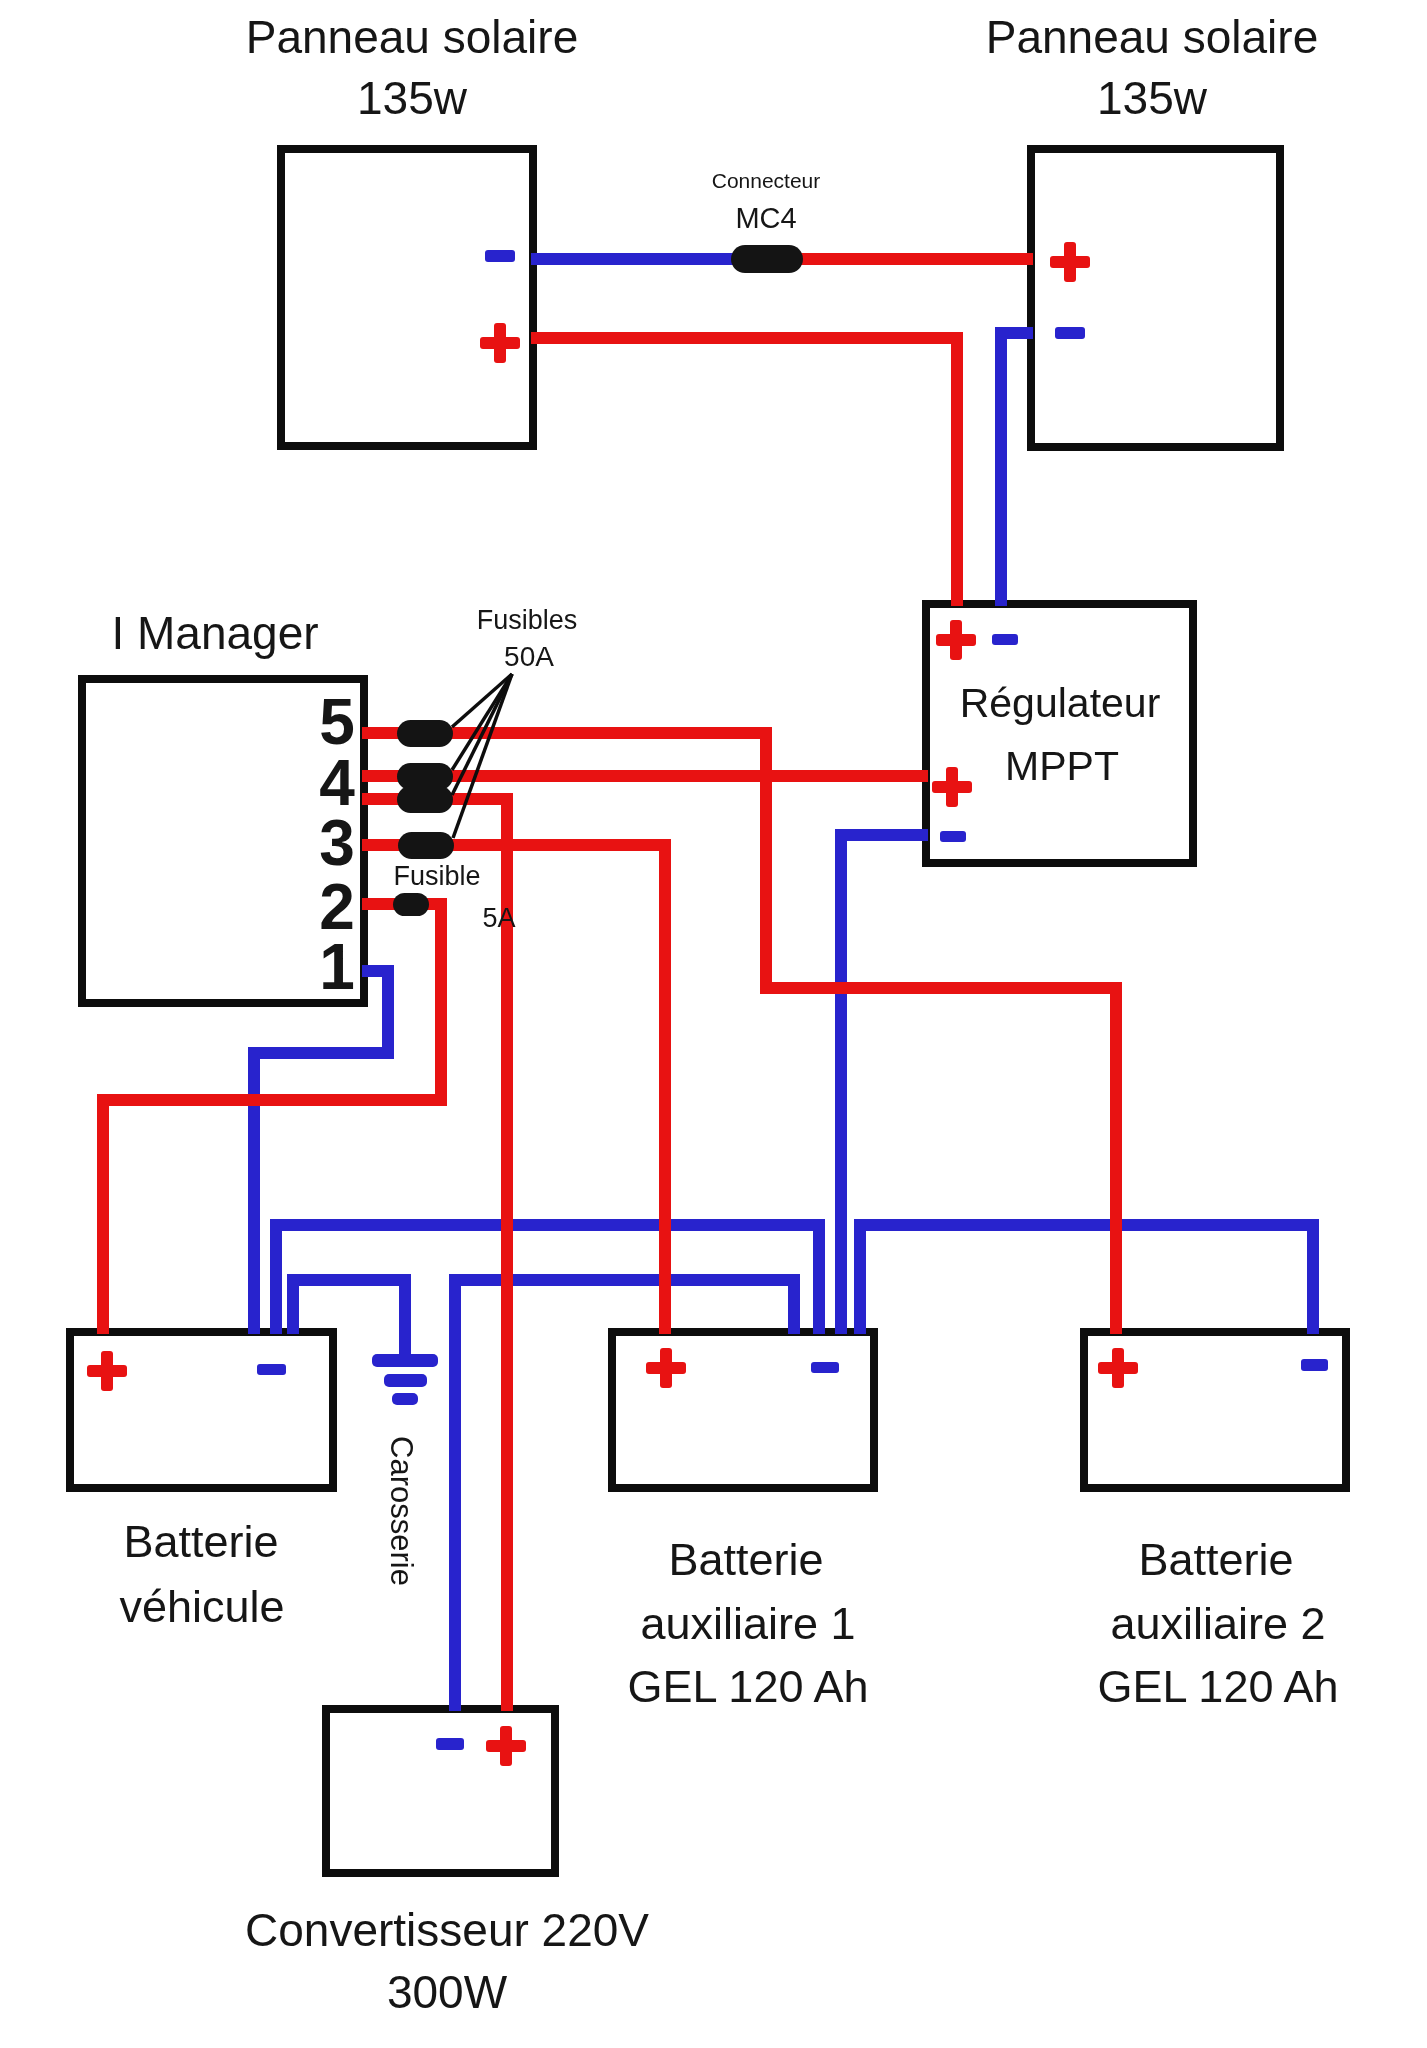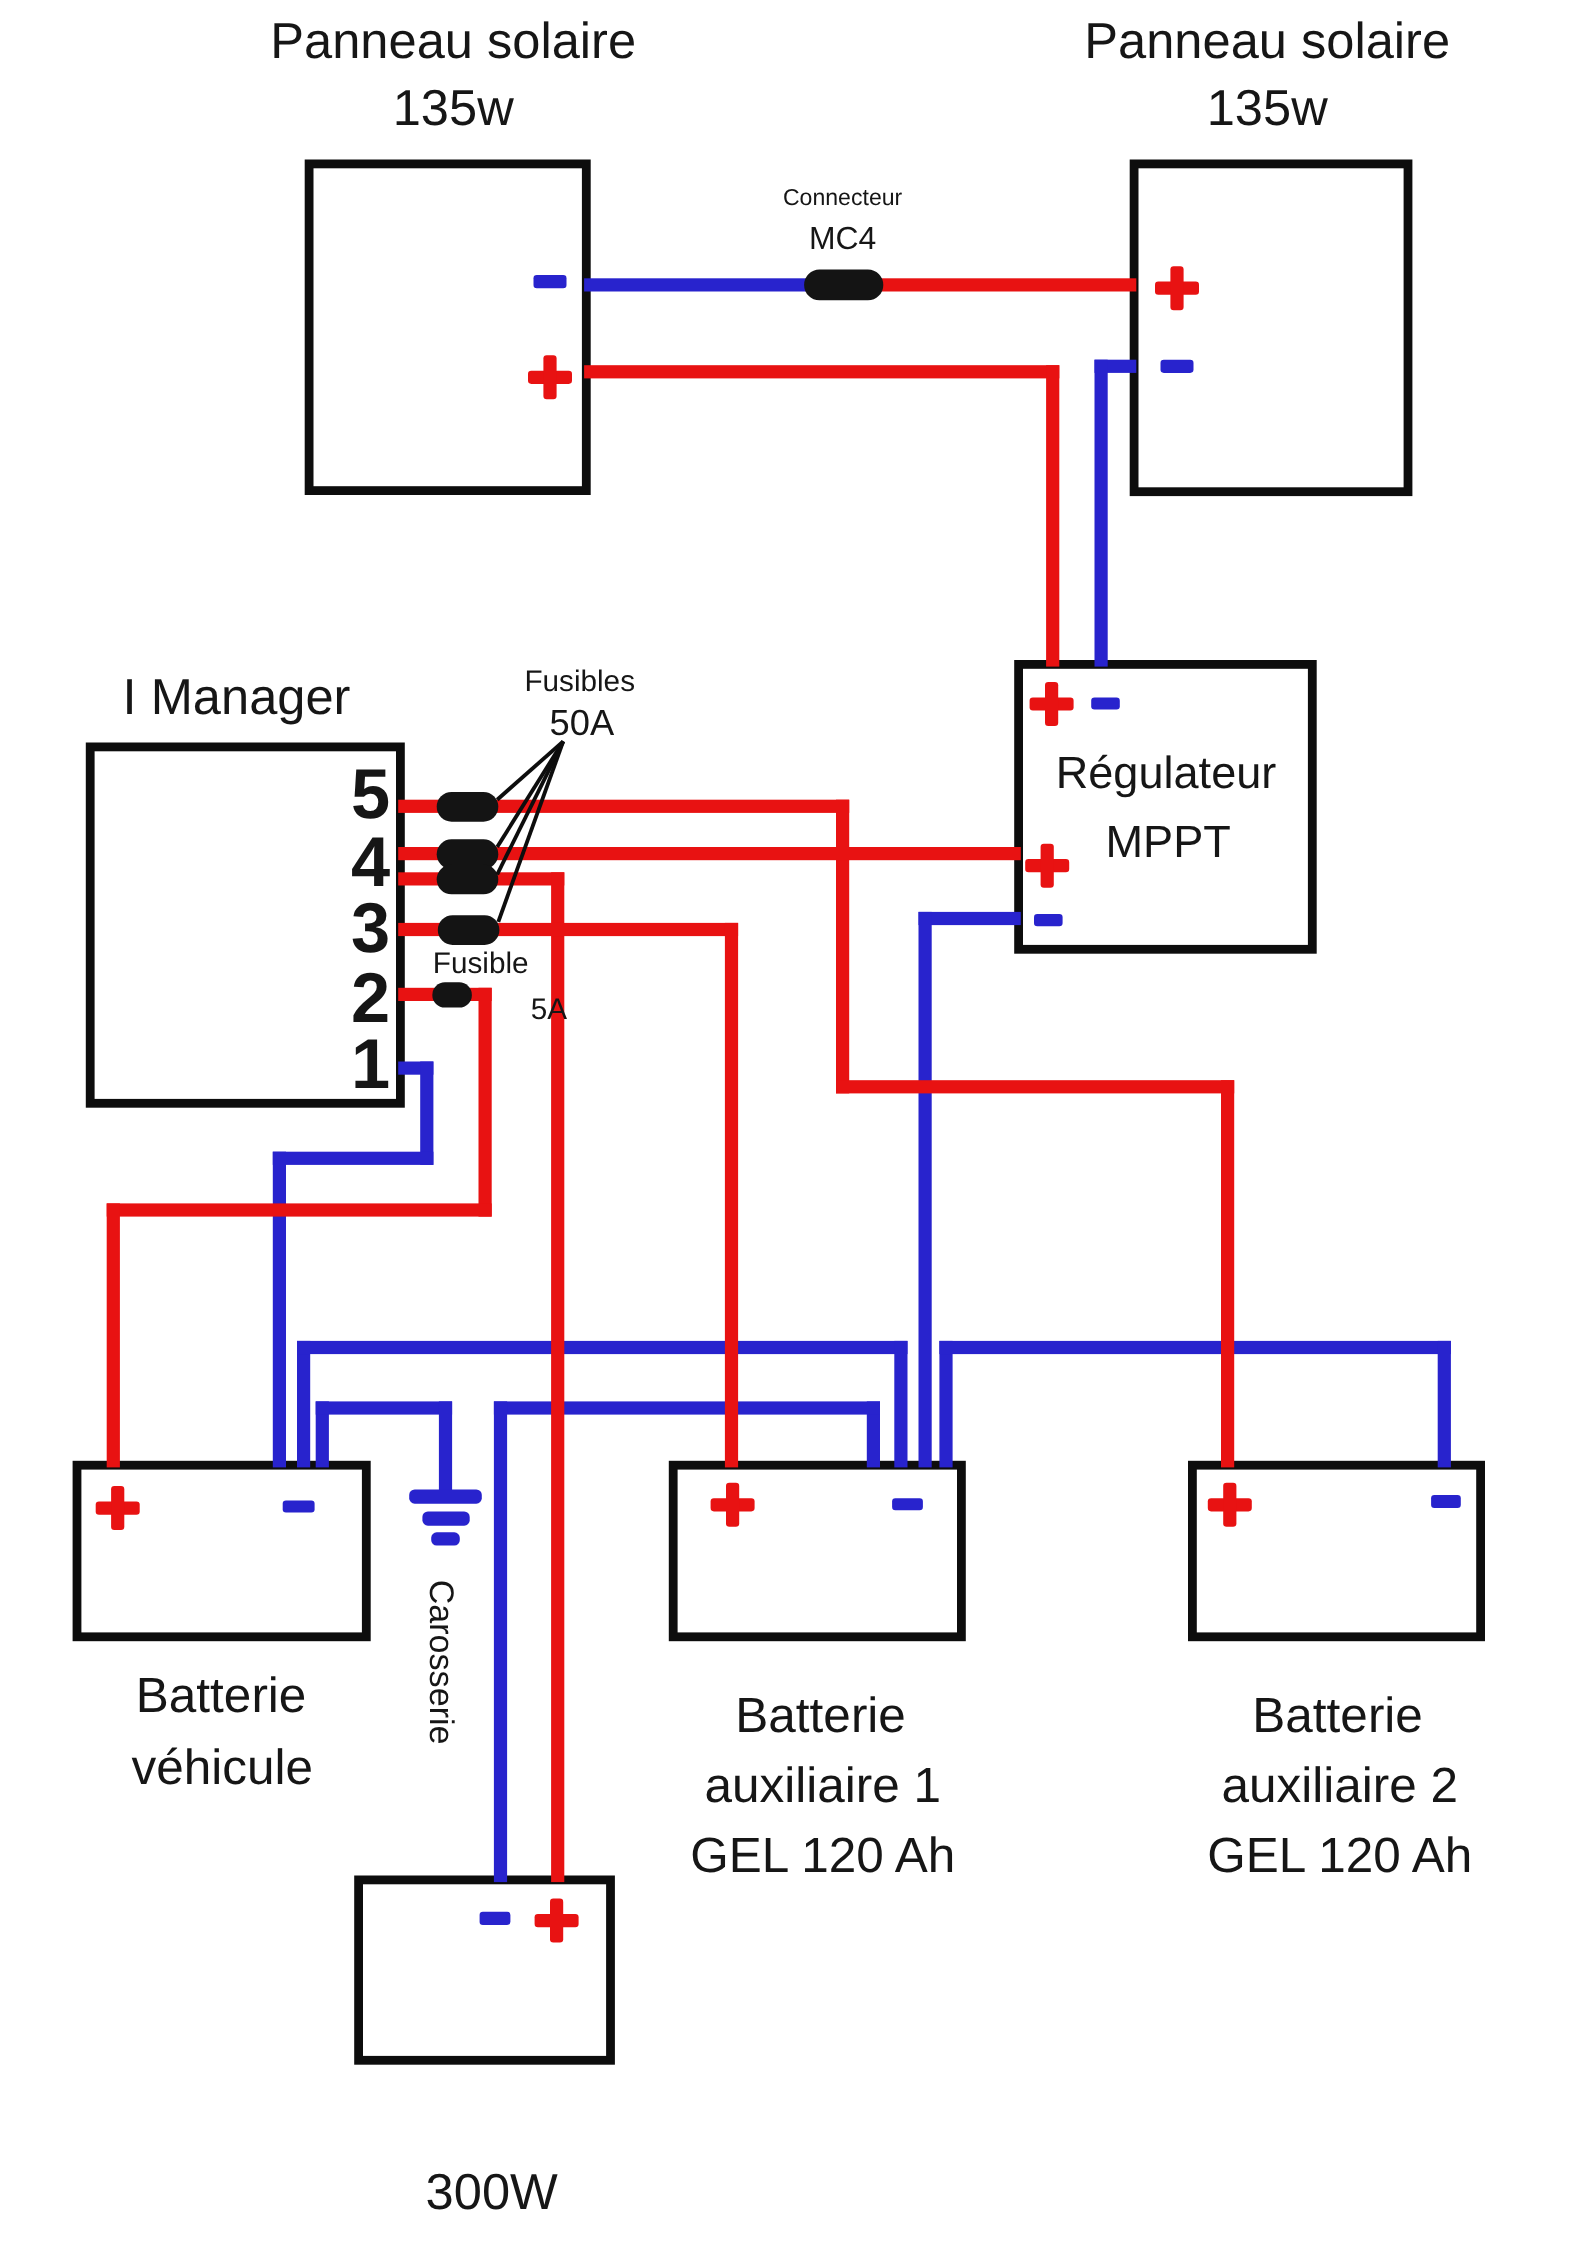--- a/index.html
+++ b/index.html
@@ -102,33 +102,34 @@
     <div class="bar" style="left: 486px; top: 1740px; width: 40px; height: 12px; background: rgb(232, 18, 18); border-radius: 3px;"></div>
     <div class="bar" style="left: 500px; top: 1726px; width: 12px; height: 40px; background: rgb(232, 18, 18); border-radius: 3px;"></div>
     <div class="txt" style="left: 412px; top: 37px; font-size: 46px; font-weight: 500;">Panneau solaire</div>
     <div class="txt" style="left: 412px; top: 98px; font-size: 46px; font-weight: 500;">135w</div>
     <div class="txt" style="left: 1152px; top: 37px; font-size: 46px; font-weight: 500;">Panneau solaire</div>
     <div class="txt" style="left: 1152px; top: 98px; font-size: 46px; font-weight: 500;">135w</div>
     <div class="txt" style="left: 766px; top: 180px; font-size: 21px; font-weight: 500;">Connecteur</div>
     <div class="txt" style="left: 766px; top: 218px; font-size: 29px; font-weight: 500;">MC4</div>
     <div class="txt" style="left: 215px; top: 633px; font-size: 46px; font-weight: 500;">I Manager</div>
     <div class="txt" style="left: 527px; top: 620px; font-size: 27px; font-weight: 500;">Fusibles</div>
-    <div class="txt" style="left: 529px; top: 657px; font-size: 33px; font-weight: 500;">50A</div>
+    <div class="txt" style="left: 529px; top: 657px; font-size: 28px; font-weight: 500;">50A</div>
     <div class="txt" style="left: 337px; top: 722px; font-size: 64px; font-weight: bold;">5</div>
     <div class="txt" style="left: 337px; top: 783px; font-size: 64px; font-weight: bold;">4</div>
     <div class="txt" style="left: 337px; top: 843px; font-size: 64px; font-weight: bold;">3</div>
     <div class="txt" style="left: 337px; top: 907px; font-size: 64px; font-weight: bold;">2</div>
     <div class="txt" style="left: 337px; top: 967px; font-size: 64px; font-weight: bold;">1</div>
     <div class="txt" style="left: 437px; top: 876px; font-size: 27px; font-weight: 500;">Fusible</div>
     <div class="txt" style="left: 475px; top: 918px; font-size: 27px; font-weight: 500; margin-left: 24px;">5A</div>
     <div class="txt" style="left: 1060px; top: 703px; font-size: 41px; font-weight: 500;">Régulateur</div>
     <div class="txt" style="left: 1062px; top: 766px; font-size: 41px; font-weight: 500;">MPPT</div>
     <div class="txt" style="left: 201px; top: 1541px; font-size: 45px; font-weight: 500;">Batterie</div>
     <div class="txt" style="left: 202px; top: 1606px; font-size: 45px; font-weight: 500;">véhicule</div>
     <div class="txt rot" style="left: 401px; top: 1511px; font-size: 31px; font-weight: 500;">Carosserie</div>
     <div class="txt" style="left: 746px; top: 1559px; font-size: 45px; font-weight: 500;">Batterie</div>
     <div class="txt" style="left: 748px; top: 1623px; font-size: 45px; font-weight: 500;">auxiliaire 1</div>
     <div class="txt" style="left: 748px; top: 1686px; font-size: 45px; font-weight: 500;">GEL 120 Ah</div>
     <div class="txt" style="left: 1216px; top: 1559px; font-size: 45px; font-weight: 500;">Batterie</div>
     <div class="txt" style="left: 1218px; top: 1623px; font-size: 45px; font-weight: 500;">auxiliaire 2</div>
     <div class="txt" style="left: 1218px; top: 1686px; font-size: 45px; font-weight: 500;">GEL 120 Ah</div>
+    <div class="txt" style="left: 447px; top: 1930px; font-size: 46px; font-weight: 500;">Convertisseur 220V</div>
     <div class="txt" style="left: 447px; top: 1992px; font-size: 46px; font-weight: 400;">300W</div>
   </div>
 
 </body></html>

